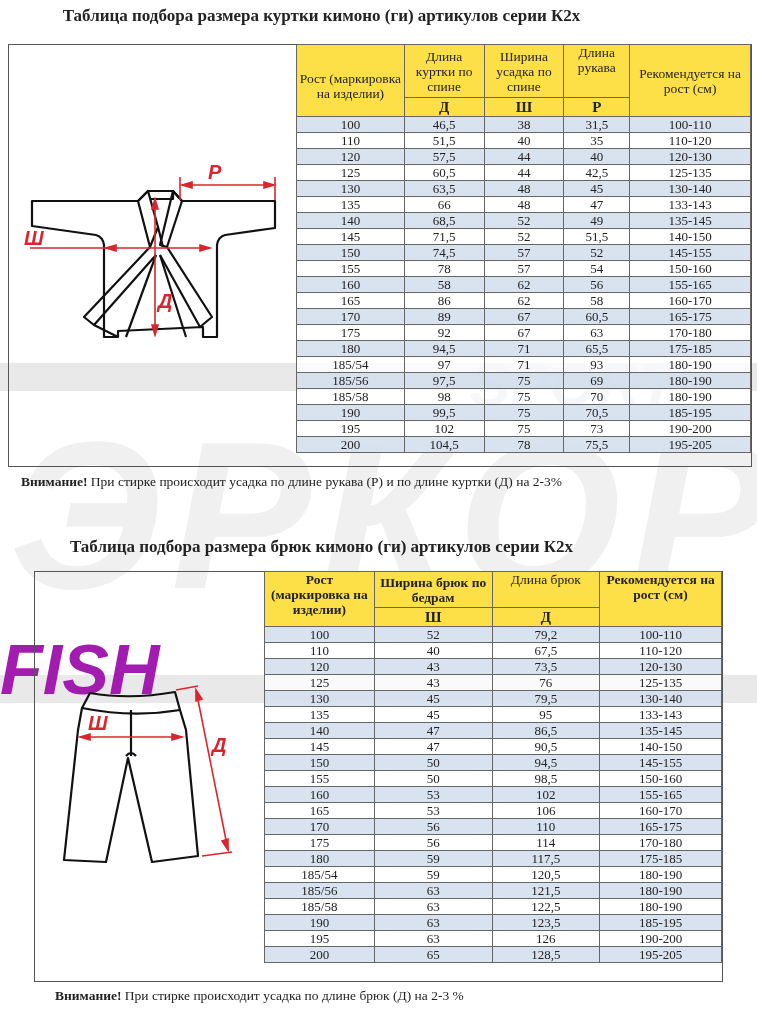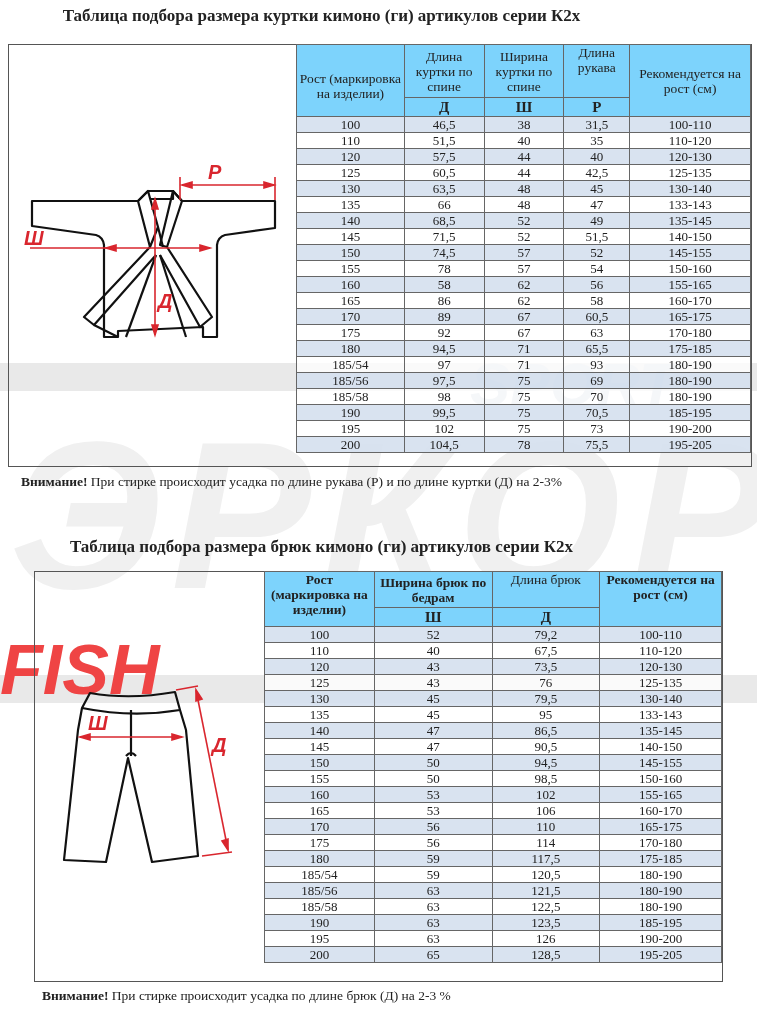--- a/index.html
+++ b/index.html
@@ -6,37 +6,37 @@
   body { width:757px; height:1024px; background:#fff; position:relative; overflow:hidden;
          font-family:"Liberation Serif","DejaVu Serif",serif; color:#222; }
   .wm { position:absolute; z-index:0; font-family:"Liberation Sans","DejaVu Sans",sans-serif;
         font-weight:bold; font-style:italic; color:#ececec; pointer-events:none; white-space:nowrap; }
   .wm-band { position:absolute; left:0; width:757px; height:28px; background:#e9e9e9; z-index:0; }
   .title { position:absolute; left:0; width:643px; text-align:center; font-weight:bold;
            font-size:17px; z-index:2; }
   .frame { position:absolute; border:1px solid #555; background:transparent; z-index:1; }
   table.sz { position:absolute; border-collapse:collapse; z-index:2; font-size:13px; }
   table.sz th { font-weight:normal; font-size:13.5px; line-height:15px; border:1px solid #666;
-               background:#7dd3fc; vertical-align:middle; text-align:center; padding:0 2px; }
+               background:#fde047; vertical-align:middle; text-align:center; padding:0 2px; }
   table.sz th.sym { font-size:15px; font-weight:bold; height:18px; border-top:1px solid #666; }
   table.sz td { border:1px solid #666; text-align:center; height:15px; line-height:15px; padding:0; }
   table.sz tr.odd td { background:rgba(213,224,238,0.9); }
   table.sz tr.even td { background:rgba(255,255,255,0.75); }
   .note { position:absolute; font-size:13.5px; z-index:2;margin-left:15px; }
   .note b { font-weight:bold; }
   svg.ill { position:absolute; z-index:2; }
 </style>
 </head>
 <body>
 
 <div class="wm-band" style="top:363px;"></div>
 <div class="wm-band" style="top:675px;"></div>
 <div class="wm" style="left:10px; top:395px; font-size:210px; letter-spacing:10px; color:#f0f0f0;">ЭРКОР</div>
 <div class="wm" style="left:470px; top:350px; font-size:60px; color:#d8dde6;">SPORT</div>
-<div class="wm" style="left:0px; top:630px; font-size:70px; color:#ef4444;">FISH</div>
+<div class="wm" style="left:0px; top:630px; font-size:70px; color:#a21caf;">FISH</div>
 
 <div class="title" style="top:6px;">Таблица подбора размера куртки кимоно (ги) артикулов серии К2х</div>
 
 <div class="frame" style="left:8px; top:44px; width:742px; height:421px;"></div>
 
 <svg class="ill" style="left:10px; top:155px;" width="280" height="200" viewBox="0 0 280 200">
   <g fill="none" stroke="#111" stroke-width="2.2" stroke-linejoin="round">
 
     <path d="M22 46 L128 46 L138 36 L163 36 L172 46 L265 46 L265 73 L215 80 Q208 82 207 90 L207 182 L193 182 L193 172 L108 176 L108 182 L94 182 L94 90 Q93 82 86 80 L22 71 Z"></path>
 
@@ -79,21 +79,21 @@
       <col style="width:108px">
       <col style="width:80px">
       <col style="width:80px">
       <col style="width:66px">
       <col style="width:121px">
     </colgroup>
   <thead>
     <tr style="height:53px;">
       <th rowspan="2" style="padding-top:10px;">Рост (маркировка на изделии)</th>
       <th>Длина куртки по спине</th>
-      <th>Ширина куртки по спине</th>
+      <th>Ширина усадка по спине</th>
       <th style="vertical-align:top;">Длина рукава</th>
       <th rowspan="2">Рекомендуется на рост (см)</th>
     </tr>
     <tr>
       <th class="sym">Д</th>
       <th class="sym">Ш</th>
       <th class="sym">Р</th>
     </tr>
   </thead>
   <tbody id="jacket-body">
@@ -418,13 +418,13 @@
       </tr>
       <tr class="odd">
         <td>200</td>
         <td>65</td>
         <td>128,5</td>
         <td>195-205</td>
       </tr>
     </tbody>
 </table>
 
-<div class="note" style="left:27px; top:988px;"><b>Внимание!</b><span> При стирке происходит усадка по длине брюк (Д) на 2-3 %</span></div>
+<div class="note" style="left:40px; top:988px;"><b>Внимание!</b><span> При стирке происходит усадка по длине брюк (Д) на 2-3 %</span></div>
 
 </body></html>

